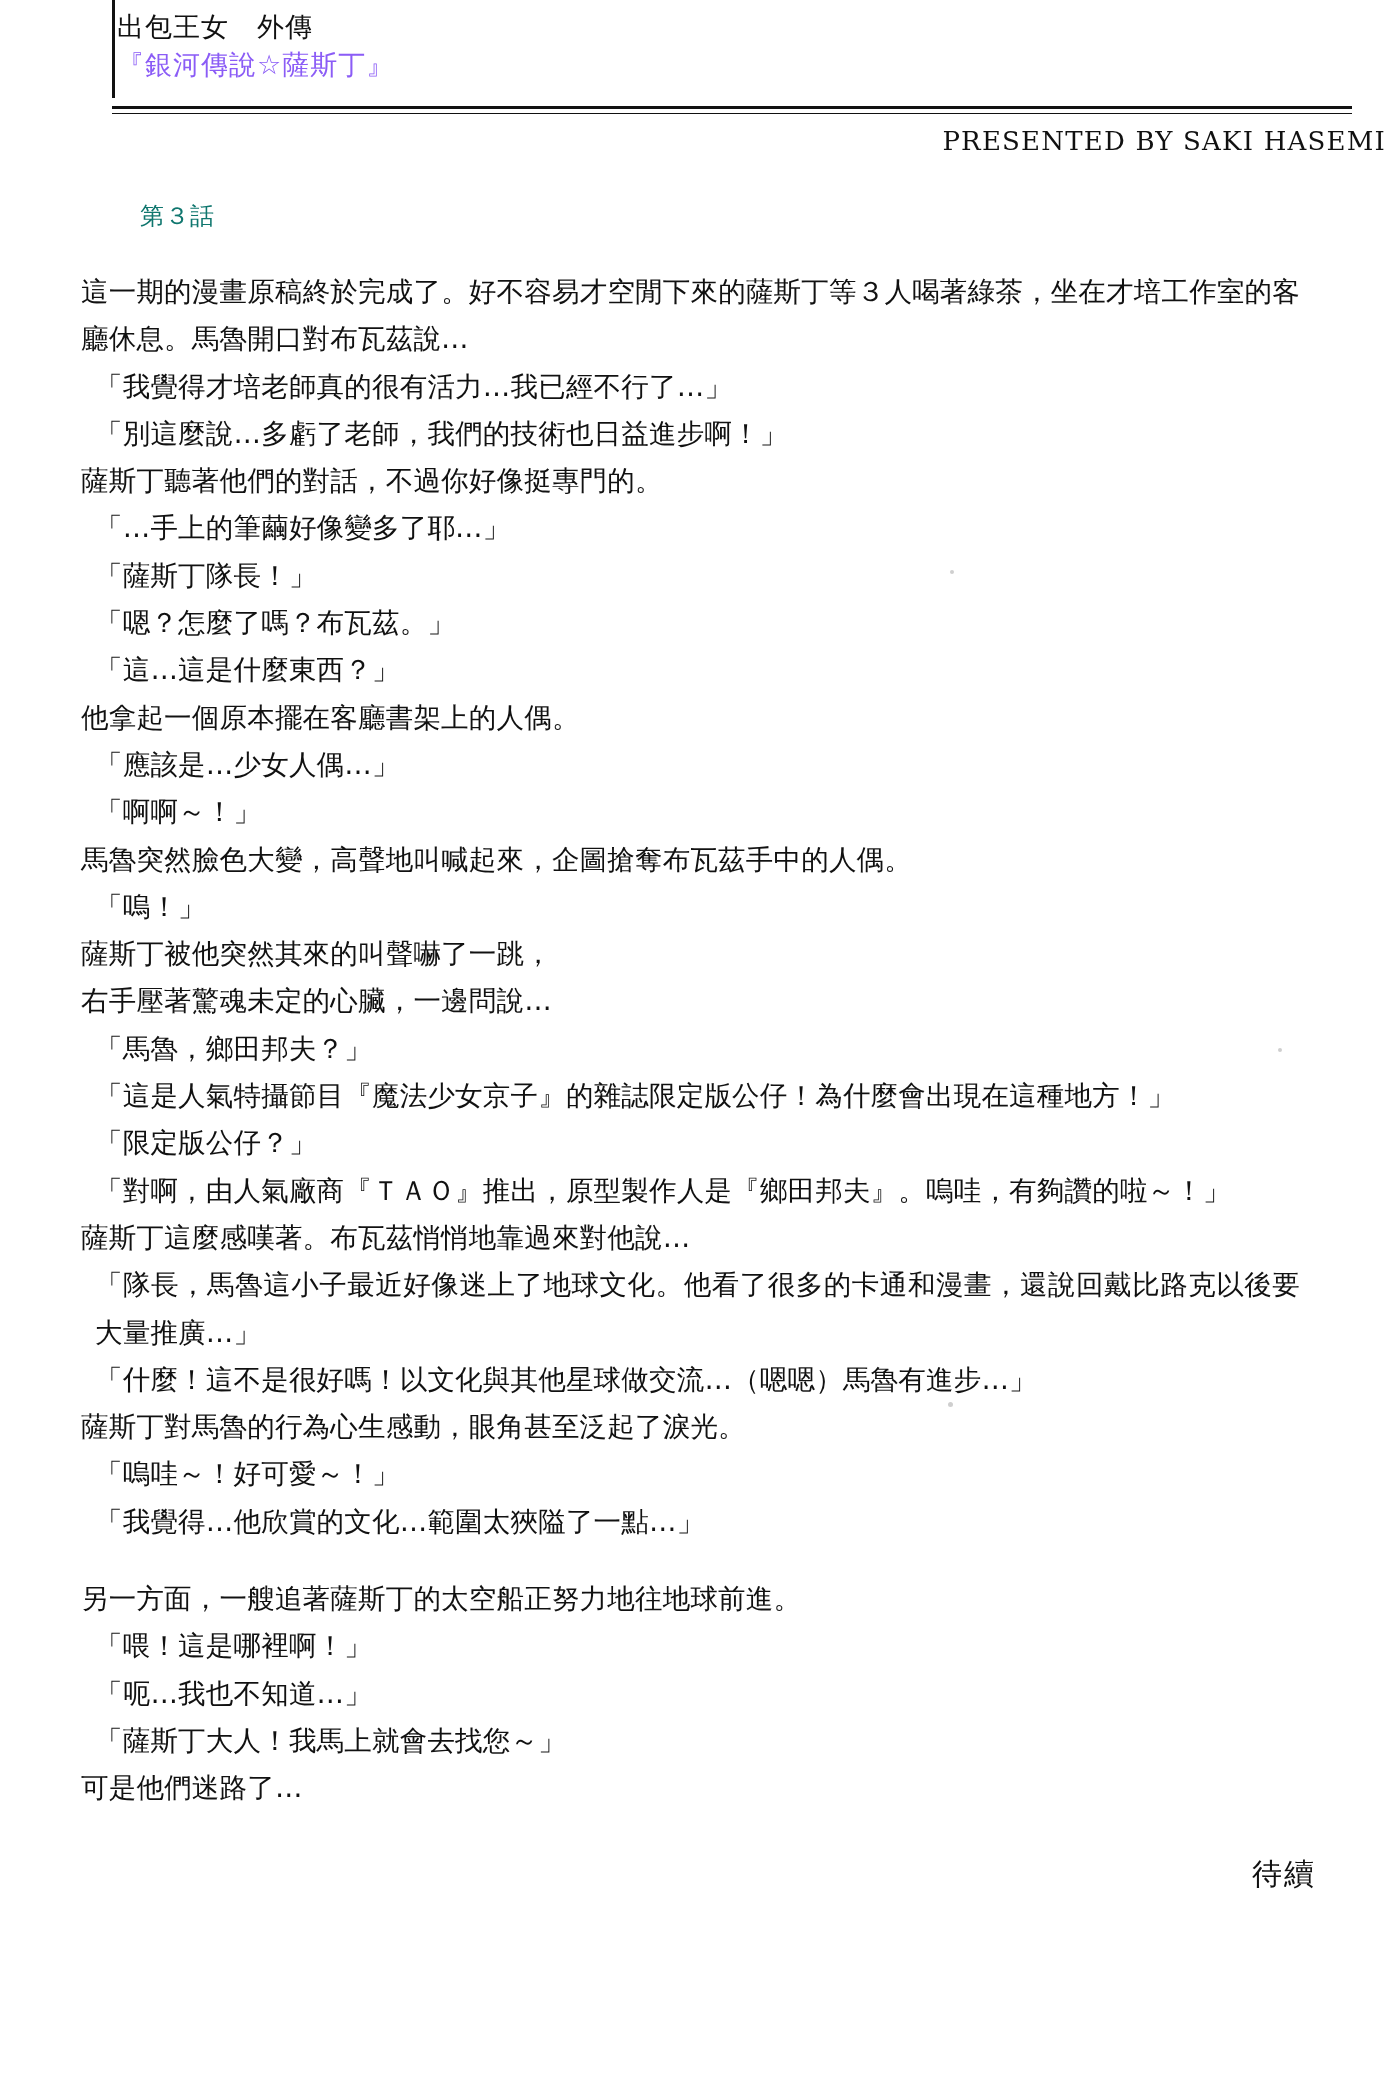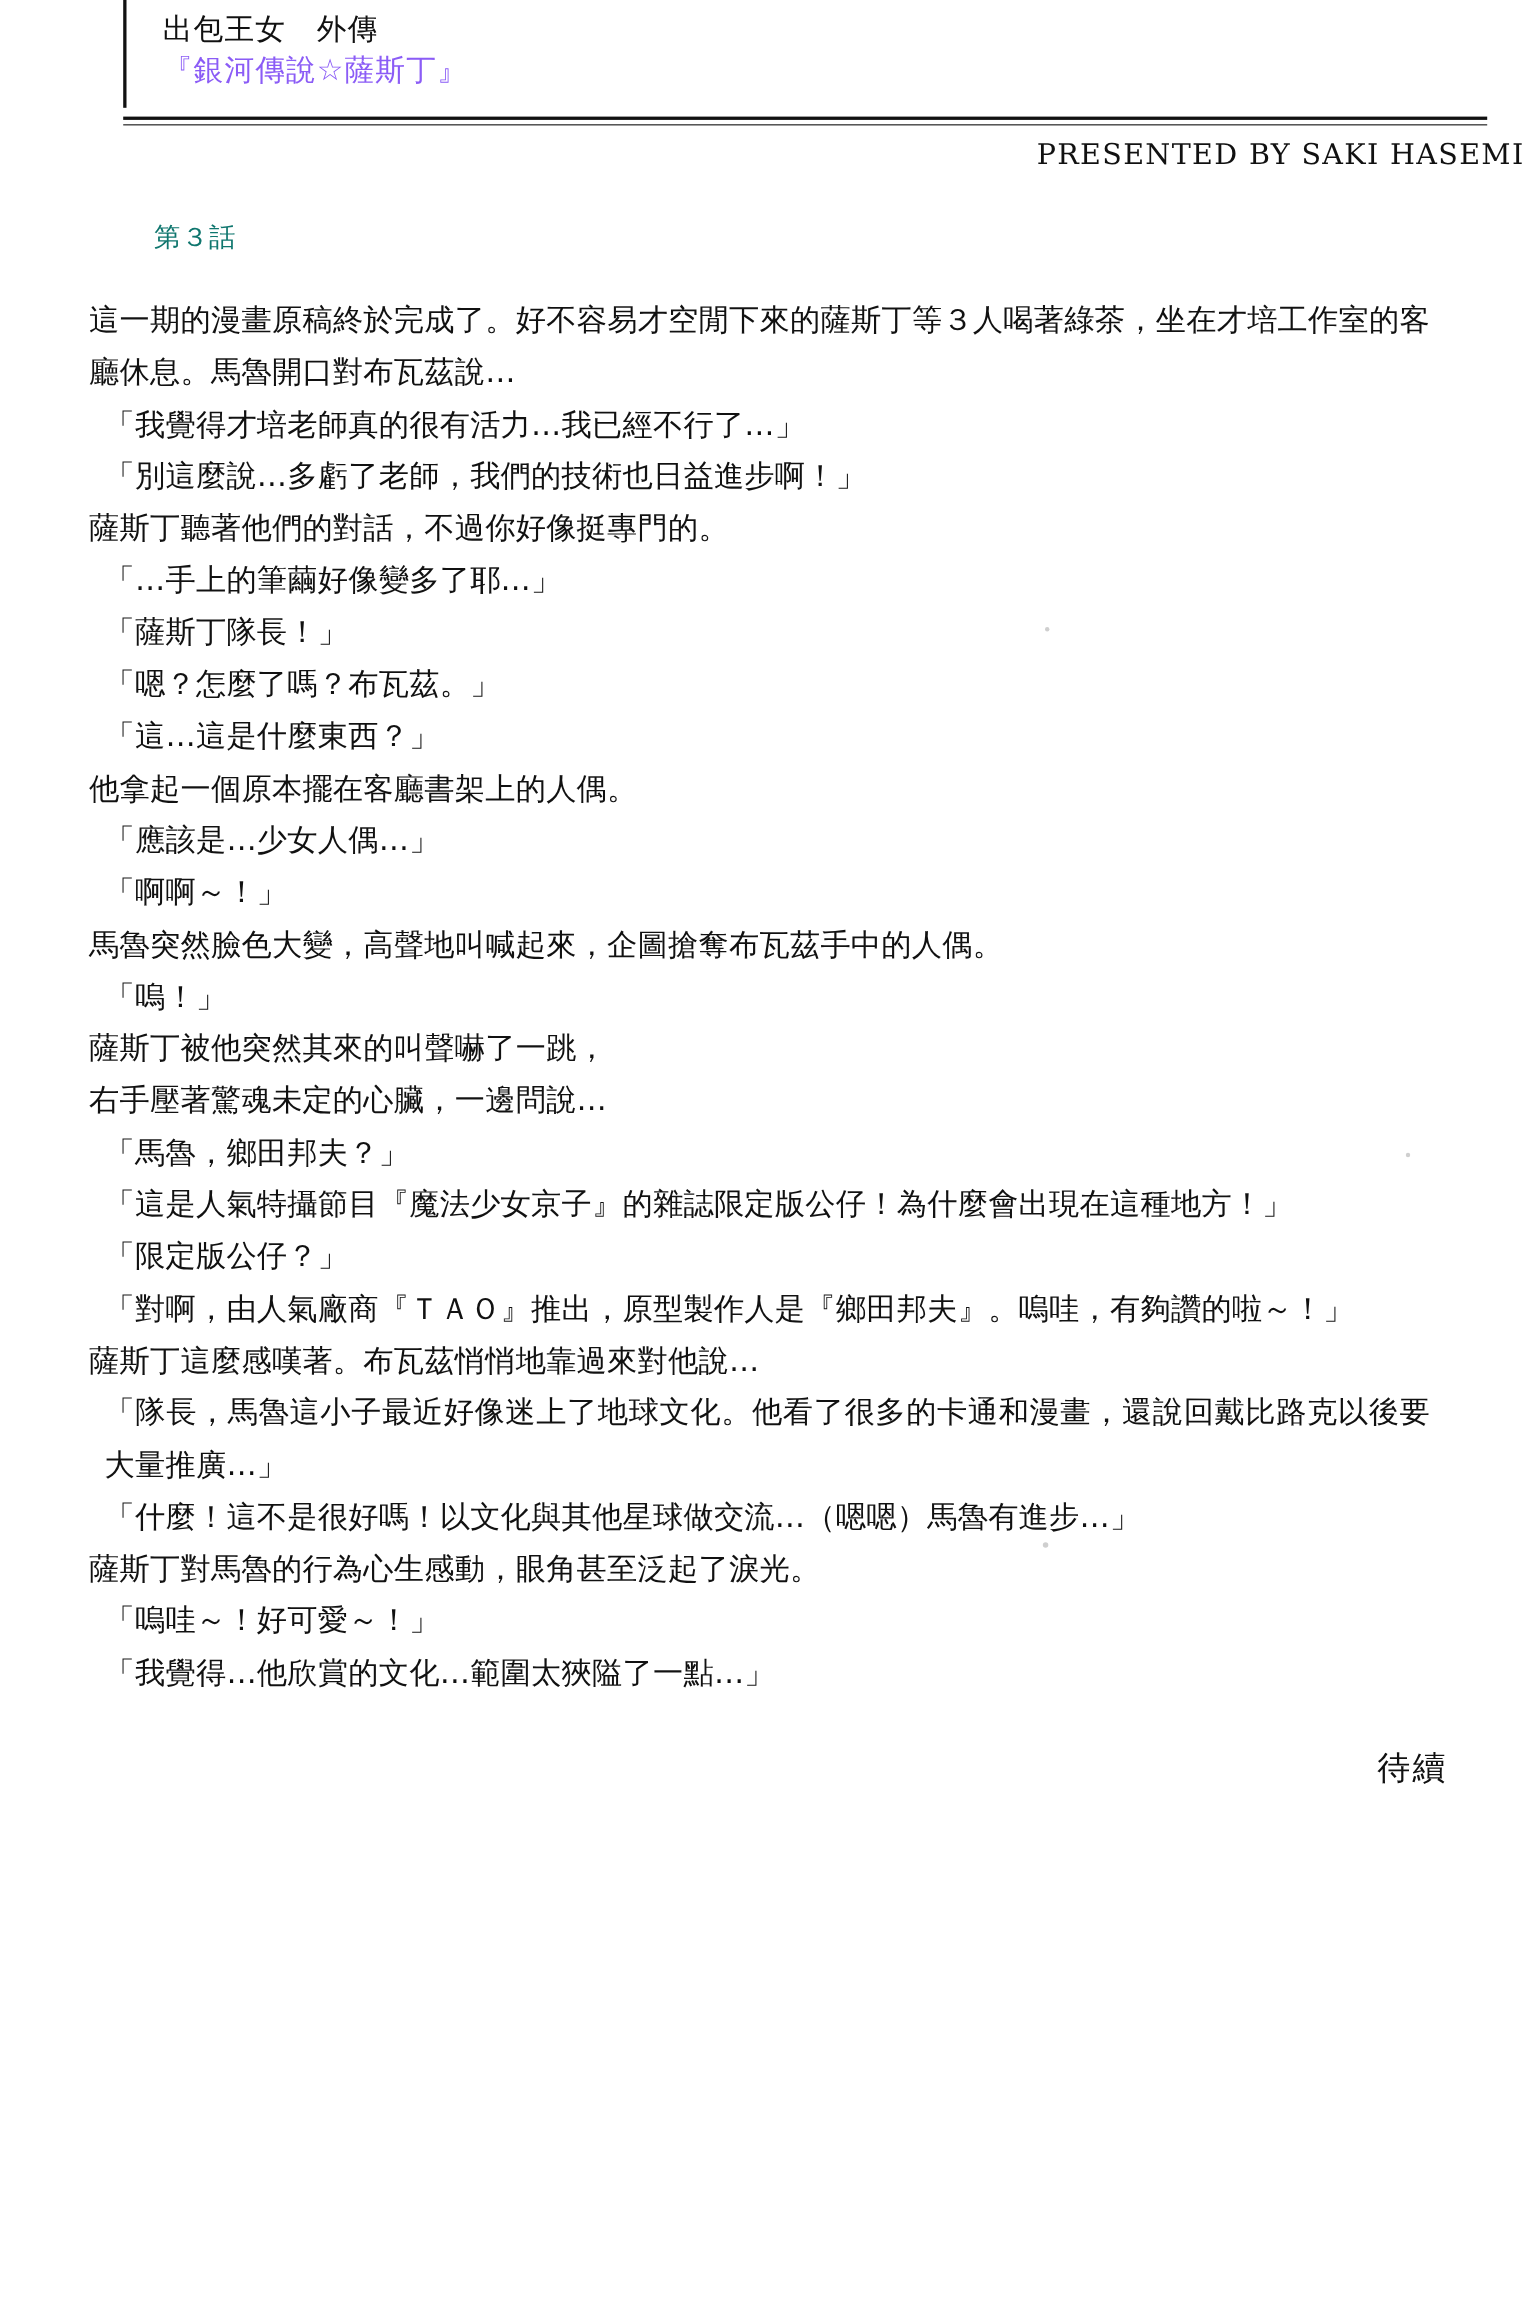--- a/index.html
+++ b/index.html
@@ -24,21 +24,21 @@
   }
 
   
   .header {
     position: relative;
     margin: 0;
     padding: 0;
   }
   .header-inner {
     position: relative;
-    margin-left: 116px;
+    margin-left: 85px;
     padding-left: 32px;
     padding-top: 8px;
     min-height: 92px;
   }
   .header-rule-vert {
     position: absolute;
     left: 112px;
     top: 0;
     width: 3px;
     height: 98px;
@@ -171,20 +171,27 @@
         <p class="para dialogue">「這是人氣特攝節目『魔法少女京子』的雜誌限定版公仔！為什麼會出現在這種地方！」</p>
         <p class="para dialogue">「限定版公仔？」</p>
         <p class="para dialogue">「對啊，由人氣廠商『ＴＡＯ』推出，原型製作人是『鄉田邦夫』。嗚哇，有夠讚的啦～！」</p>
         <p class="para">薩斯丁這麼感嘆著。布瓦茲悄悄地靠過來對他說…</p>
         <p class="para dialogue">「隊長，馬魯這小子最近好像迷上了地球文化。他看了很多的卡通和漫畫，還說回戴比路克以後要大量推廣…」</p>
         <p class="para dialogue">「什麼！這不是很好嗎！以文化與其他星球做交流…（嗯嗯）馬魯有進步…」</p>
         <p class="para">薩斯丁對馬魯的行為心生感動，眼角甚至泛起了淚光。</p>
         <p class="para dialogue">「嗚哇～！好可愛～！」</p>
         <p class="para dialogue">「我覺得…他欣賞的文化…範圍太狹隘了一點…」</p>
       </div>
+    <div id="part2">
+        <p class="para spacer-before">另一方面，一艘追著薩斯丁的太空船正努力地往地球前進。</p>
+        <p class="para dialogue">「喂！這是哪裡啊！」</p>
+        <p class="para dialogue">「呃…我也不知道…」</p>
+        <p class="para dialogue">「薩斯丁大人！我馬上就會去找您～」</p>
+        <p class="para">可是他們迷路了…</p>
+      </div>
   </div>
 
   <div class="footer">待續</div>
 
   <div class="speck" style="left:950px; top:570px; width:4px; height:4px;"></div>
   <div class="speck" style="left:1278px; top:1048px; width:4px; height:4px;"></div>
   <div class="speck" style="left:948px; top:1402px; width:5px; height:5px;"></div>
 </div>
 
 </body></html>

